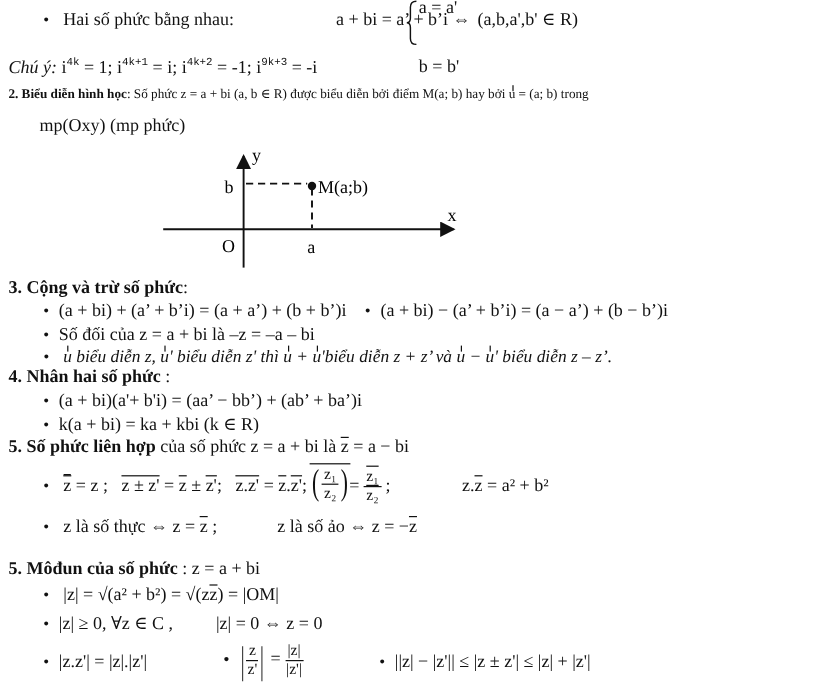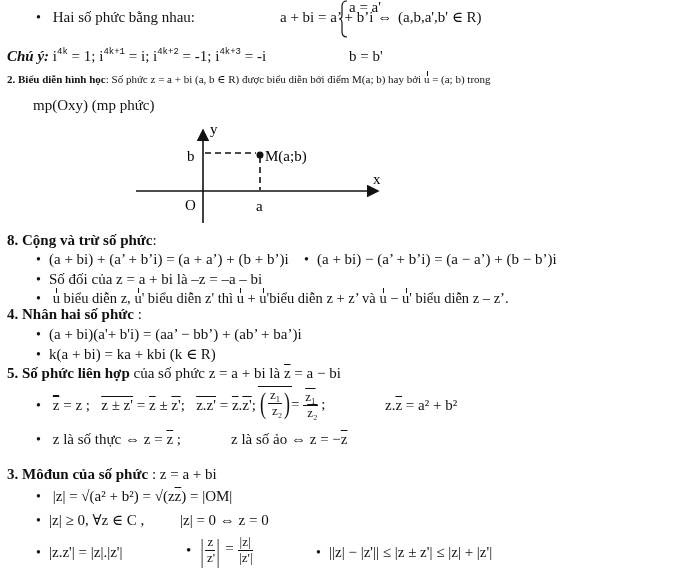--- a/index.html
+++ b/index.html
@@ -3,27 +3,27 @@
 <meta charset="utf-8">
 <style>
   html, body { margin:0; padding:0; background:#ffffff; }
   body {
     width:697px; height:572px; position:relative; overflow:hidden;
     font-family: "Liberation Serif", "DejaVu Serif", serif;
     color:#111; font-size:15px;
   }
   .ln { position:absolute; white-space:nowrap; line-height:1; }
   .b { font-weight:bold; }
-  .bi { font-weight:bold; font-style:italic; }
+  .bi { font-weight:normal; font-style:italic; }
   .bul::before { content:"\2022"; display:inline-block; width:13px; font-size:14px; }
   sup { font-size:9px; vertical-align: 7px; font-family: Liberation Mono, monospace; }
   .ol { text-decoration: overline; }
   .vec { position:relative; display:inline-block; }
   .vec::before { content:""; position:absolute; left:50%; top:-3px; width:1px; height:5px; background:#111; }
-  .frac { display:inline-flex; flex-direction:column; align-items:flex-end; vertical-align:middle; font-size:13px; line-height:1.15; }
+  .frac { display:inline-flex; flex-direction:column; align-items:center; vertical-align:middle; font-size:13px; line-height:1.15; }
   .frac .num { border-bottom:1px solid #111; padding:0 2px; }
   .paren { font-size:30px; vertical-align:middle; line-height:1; transform:scaleX(0.6); display:inline-block; }
   .bar { font-size:32px; vertical-align:middle; line-height:1; transform:scaleX(0.5); display:inline-block; }
   .brace { position:absolute; }
   svg text { font-family: "Liberation Serif", "DejaVu Serif", serif; }
 </style>
 </head>
 <body>
 
 <div class="ln bul" style="left:36px;top:10px;">
@@ -35,21 +35,21 @@
 </svg>
 <div class="ln" style="left:349px;top:0px;">a = a'</div>
 <div class="ln" style="left:349px;top:21px;margin-top:28px;">b = b'</div>
 <div class="ln" style="left:398px;top:10px;">(a,b,a',b' ∈ R)</div>
 
 <div class="ln" style="left:7px;top:48px;">
   <span class="bi">Chú ý:</span>
   <span>i</span><sup>4k</sup><span> = 1;</span>
   <span>i</span><sup>4k+1</sup><span> = i;</span>
   <span>i</span><sup>4k+2</sup><span> = -1;</span>
-  <span>i</span><sup>4k+3</sup><span> = -i</span>
+  <span>i</span><sup>9k+3</sup><span> = -i</span>
 </div>
 
 <div class="ln" style="left:7px;top:74px;font-size:11px;">
   <span class="b">2. Biểu diễn hình học</span><span>: Số phức z = a + bi (a, b ∈ R) được biểu diễn bởi điểm M(a; b) hay bởi </span><span class="vec">u</span><span> = (a; b) trong</span>
 </div>
 <div class="ln" style="left:33px;top:98px;">mp(Oxy) (mp phức)</div>
 
 <svg style="position:absolute;left:130px;top:120px;" width="270" height="105" viewBox="0 0 270 105">
   <defs>
     <marker id="ar" markerWidth="8" markerHeight="8" refX="7" refY="4" orient="auto">
@@ -63,26 +63,26 @@
   <circle cx="130" cy="35" r="3.5" fill="#111"></circle>
   <text x="80" y="14" font-size="15">y</text>
   <text x="243" y="64" font-size="15">x</text>
   <text x="55" y="90" font-size="15">O</text>
   <text x="57" y="41" font-size="15">b</text>
   <text x="126" y="91" font-size="15">a</text>
   <text x="135" y="41" font-size="15">M(a;b)</text>
 </svg>
 
 <div class="ln" style="left:7px;top:233px;">
-  <span class="b">8. Cộng và trừ số phức</span><span>:</span>
+  <span class="b">3. Cộng và trừ số phức</span><span>:</span>
 </div>
 <div class="ln bul" style="left:36px;top:252px;"><span>(a + bi) + (a’ + b’i) = (a + a’) + (b + b’)i</span></div>
 <div class="ln bul" style="left:304px;top:252px;"><span>(a + bi) − (a’ + b’i) = (a − a’) + (b − b’)i</span></div>
 <div class="ln bul" style="left:36px;top:272px;"><span>Số đối của z = a + bi là –z = –a – bi</span></div>
-<div class="ln bul" style="left:36px;top:291px;font-size:14.5px;">
+<div class="ln bul" style="left:36px;top:291px;font-size:14.5px;font-style:italic;">
   <span class="vec">u</span><span> biểu diễn z, </span><span class="vec">u</span><span>' biểu diễn z' thì </span><span class="vec">u</span><span> + </span><span class="vec">u</span><span>'biểu diễn z + z’  và </span><span class="vec">u</span><span> − </span><span class="vec">u</span><span>' biểu diễn z – z’.</span>
 </div>
 
 <div class="ln" style="left:7px;top:307px;">
   <span class="b">4. Nhân hai số phức</span><span> :</span>
 </div>
 <div class="ln bul" style="left:36px;top:327px;"><span>(a + bi)(a'+ b'i) = (aa’ − bb’) + (ab’  +  ba’)i</span></div>
 <div class="ln bul" style="left:36px;top:347px;"><span>k(a + bi) = ka + kbi  (k ∈ R)</span></div>
 
 <div class="ln" style="left:7px;top:366px;text-align:right;">
@@ -109,21 +109,21 @@
   <span>z.</span><span class="ol">z</span><span> = a² + b²</span>
 </div>
 <div class="ln bul" style="left:36px;top:432px;">
   <span>z là số thực ⇔  z = </span><span class="ol">z</span><span> ;</span>
 </div>
 <div class="ln" style="left:231px;top:432px;">
   <span>z là số ảo ⇔  z = −</span><span class="ol">z</span>
 </div>
 
 <div class="ln" style="left:7px;top:467px;">
-  <span class="b">3. Môđun của số phức</span><span> : z = a + bi</span>
+  <span class="b">5. Môđun của số phức</span><span> : z = a + bi</span>
 </div>
 <div class="ln bul" style="left:36px;top:489px;">
   <span>|z| = √(a² + b²) = √(z</span><span class="ol">z</span><span>) = |OM|</span>
 </div>
 <div class="ln bul" style="left:36px;top:513px;"><span>|z| ≥ 0, ∀z ∈ C ,</span></div>
 <div class="ln" style="left:180px;top:513px;">|z| = 0 ⇔ z = 0</div>
 <div class="ln bul" style="left:36px;top:545px;"><span>|z.z'| = |z|.|z'|</span></div>
 <div class="ln" style="left:186px;top:534px;">
   <span style="display:inline-block;width:13px;vertical-align:middle;">•</span><span class="bar">|</span><span class="frac">
       <span class="num">z</span>

